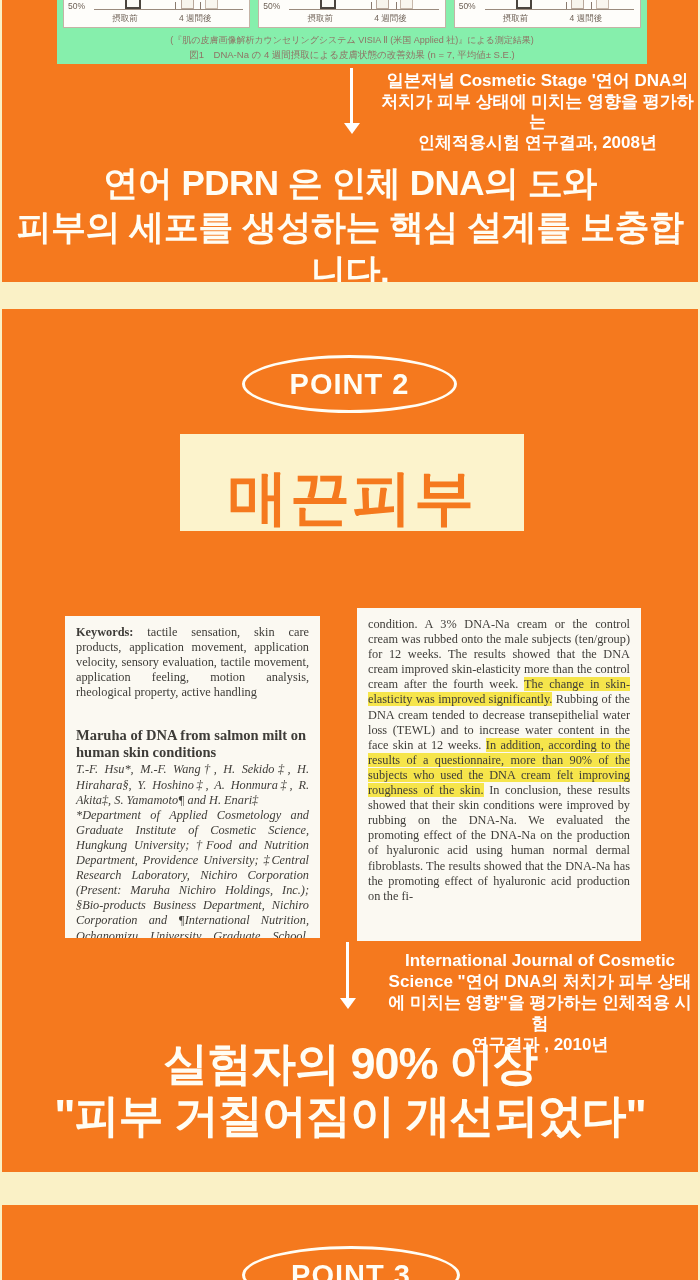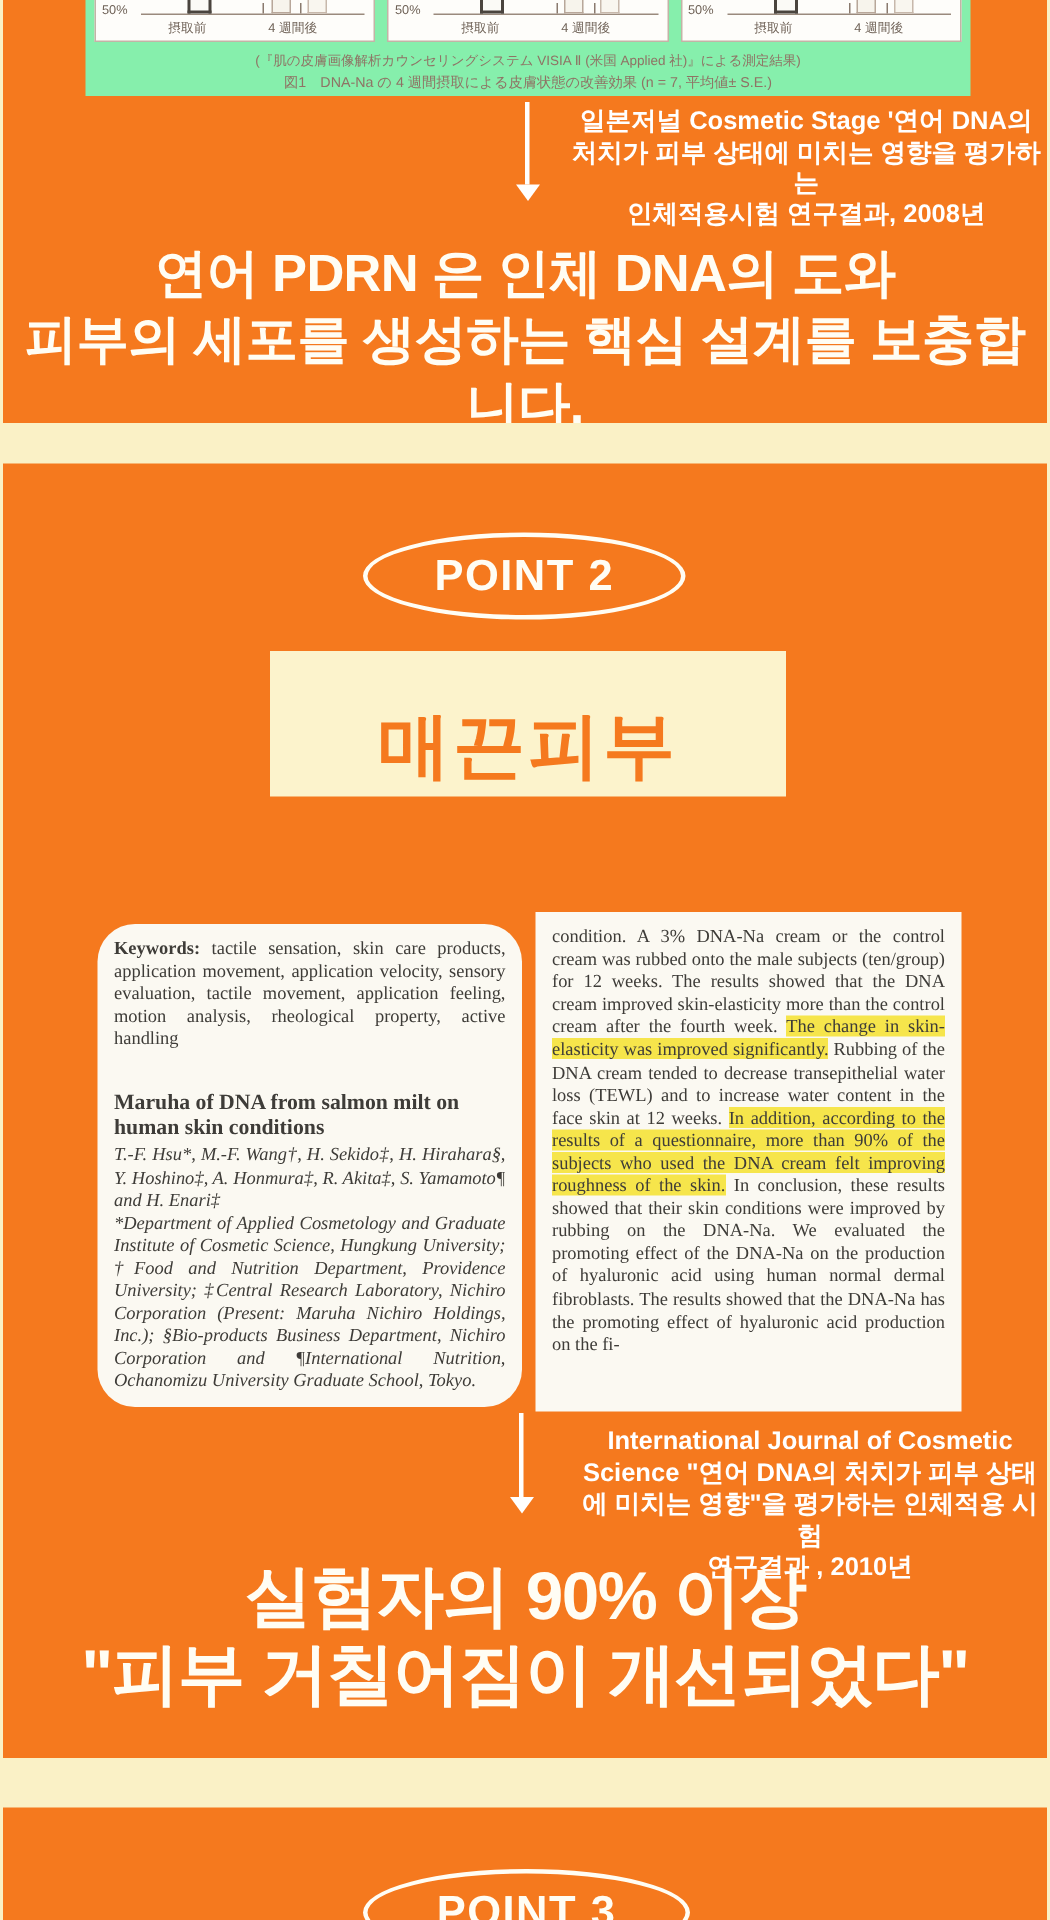--- a/index.html
+++ b/index.html
@@ -55,29 +55,29 @@
   
   .point-badge{position:absolute;border:3px solid #FFFDF4;border-radius:50%;
     display:flex;align-items:center;justify-content:center;color:#FFFDF4;
     font-weight:800;font-size:29px;letter-spacing:1px;}
   .badge2{left:242px;top:355px;width:215px;height:58px;}
   .badge3{left:242px;top:1246px;width:218px;height:58px;}
 
   
   .title-card{position:absolute;left:180px;top:434px;width:344px;height:97px;background:var(--card-cream);
     display:flex;align-items:center;justify-content:center;}
-  .title-card span{color:var(--orange);font-size:48px;font-weight:900;letter-spacing:2px;line-height:1;margin-top:31px;}
+  .title-card span{color:var(--orange);font-size:60px;font-weight:900;letter-spacing:2px;line-height:1;margin-top:31px;}
   .subtitle{position:absolute;left:0;top:547px;width:100%;text-align:center;color:#FFFDF4;
     font-size:39px;font-weight:800;letter-spacing:-1px;}
 
   
   .paper-col{position:absolute;background:var(--paper-bg);color:var(--paper-ink);
     font-family:"Liberation Serif","DejaVu Serif",serif;font-size:12.3px;line-height:15.1px;
     text-align:justify;padding:9px 11px;overflow:hidden;}
-  .paper-left{left:65px;top:616px;width:283px;height:322px;border-radius:25px;}
+  .paper-left{left:65px;top:616px;width:255px;height:322px;}
   .paper-right{left:357px;top:608px;width:284px;height:333px;}
   .paper-gap{height:27px;}
   .paper-title{font-weight:bold;font-size:14.5px;line-height:17px;text-align:left;margin-bottom:1px;}
   .authors,.affil{font-style:italic;}
   mark{background:var(--highlight);color:inherit;padding:0;}
 
   
   .result{position:absolute;left:0;top:1038px;width:100%;text-align:center;color:#FFFDF4;
     font-size:45px;line-height:52px;font-weight:900;letter-spacing:-1px;}
 </style>

